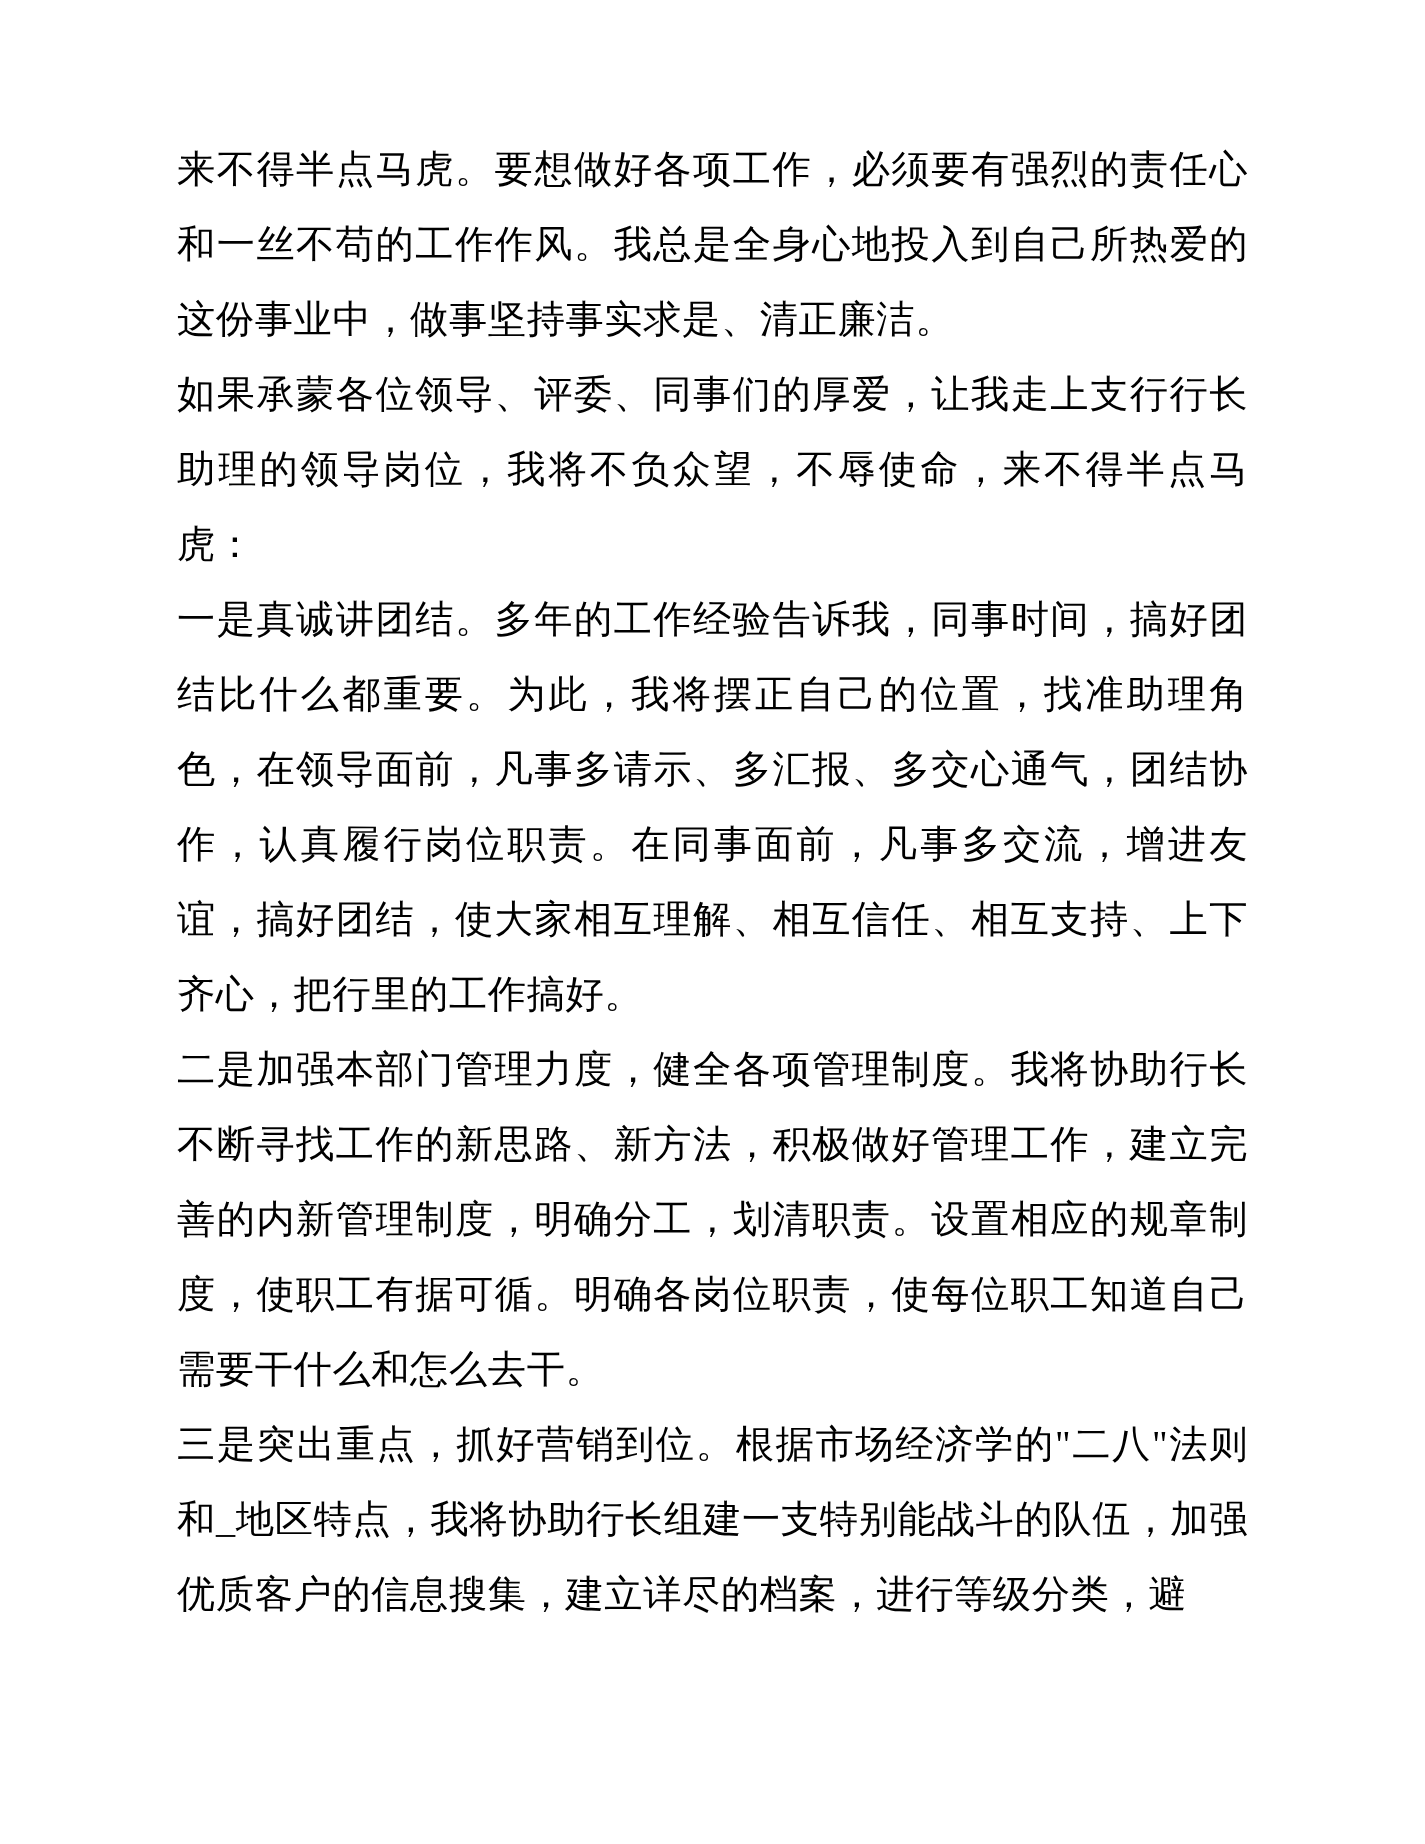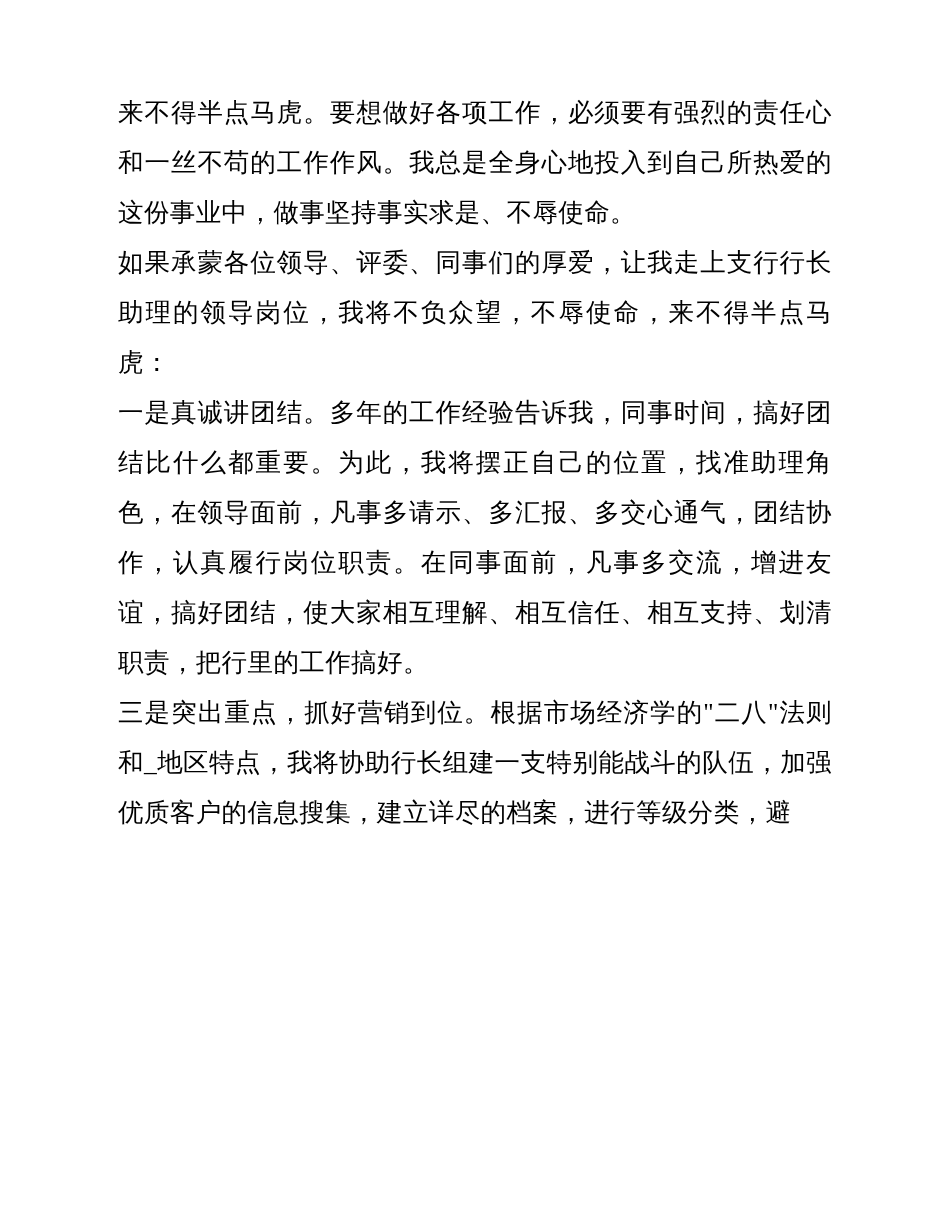--- a/index.html
+++ b/index.html
@@ -34,18 +34,19 @@
     padding: 0;
     text-indent: 0;
     word-break: break-all;
   }
 </style>
 </head>
 <body>
 
 <div class="page">
   <div class="doc-body">
-    <p class="para">来不得半点马虎。要想做好各项工作，必须要有强烈的责任心和一丝不苟的工作作风。我总是全身心地投入到自己所热爱的这份事业中，做事坚持事实求是、不辱使命。</p>
+    <p class="para">来不得半点马虎。要想做好各项工作，必须要有强烈的责任心和一丝不苟的工作作风。我总是全身心地投入到自己所热爱的这份事业中，做事坚持事实求是、清正廉洁。</p>
     <p class="para">如果承蒙各位领导、评委、同事们的厚爱，让我走上支行行长助理的领导岗位，我将不负众望，不辱使命，来不得半点马虎：</p>
-    <p class="para">一是真诚讲团结。多年的工作经验告诉我，同事时间，搞好团结比什么都重要。为此，我将摆正自己的位置，找准助理角色，在领导面前，凡事多请示、多汇报、多交心通气，团结协作，认真履行岗位职责。在同事面前，凡事多交流，增进友谊，搞好团结，使大家相互理解、相互信任、相互支持、划清职责，把行里的工作搞好。</p>
+    <p class="para">一是真诚讲团结。多年的工作经验告诉我，同事时间，搞好团结比什么都重要。为此，我将摆正自己的位置，找准助理角色，在领导面前，凡事多请示、多汇报、多交心通气，团结协作，认真履行岗位职责。在同事面前，凡事多交流，增进友谊，搞好团结，使大家相互理解、相互信任、相互支持、上下齐心，把行里的工作搞好。</p>
+    <p class="para">二是加强本部门管理力度，健全各项管理制度。我将协助行长不断寻找工作的新思路、新方法，积极做好管理工作，建立完善的内新管理制度，明确分工，划清职责。设置相应的规章制度，使职工有据可循。明确各岗位职责，使每位职工知道自己需要干什么和怎么去干。</p>
     <p class="para">三是突出重点，抓好营销到位。根据市场经济学的"二八"法则和_地区特点，我将协助行长组建一支特别能战斗的队伍，加强优质客户的信息搜集，建立详尽的档案，进行等级分类，避</p>
   </div>
 </div>
 
 </body></html>

